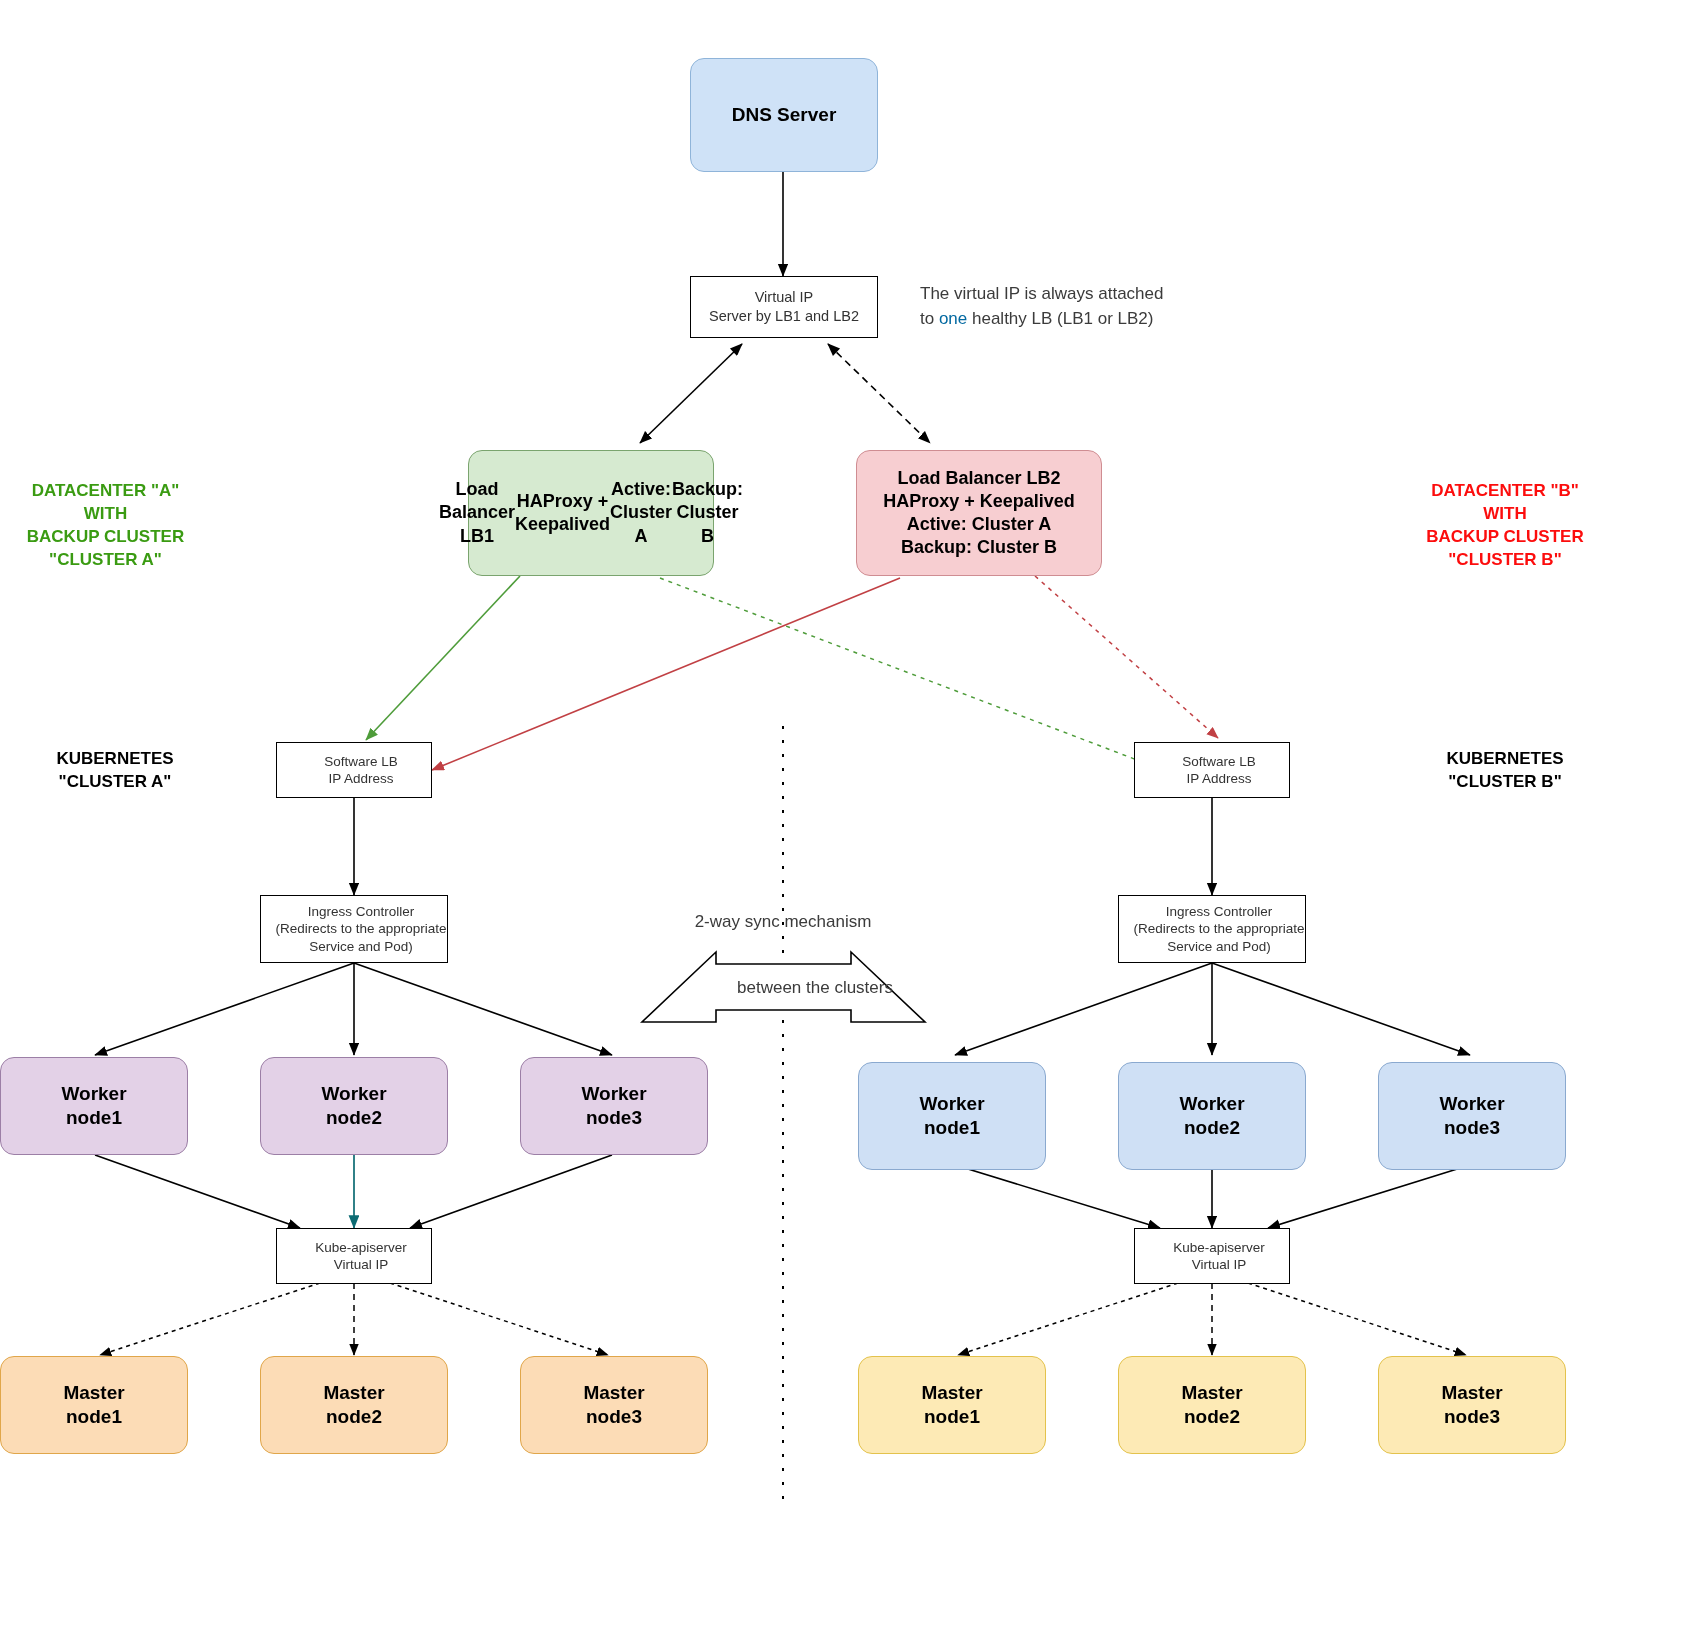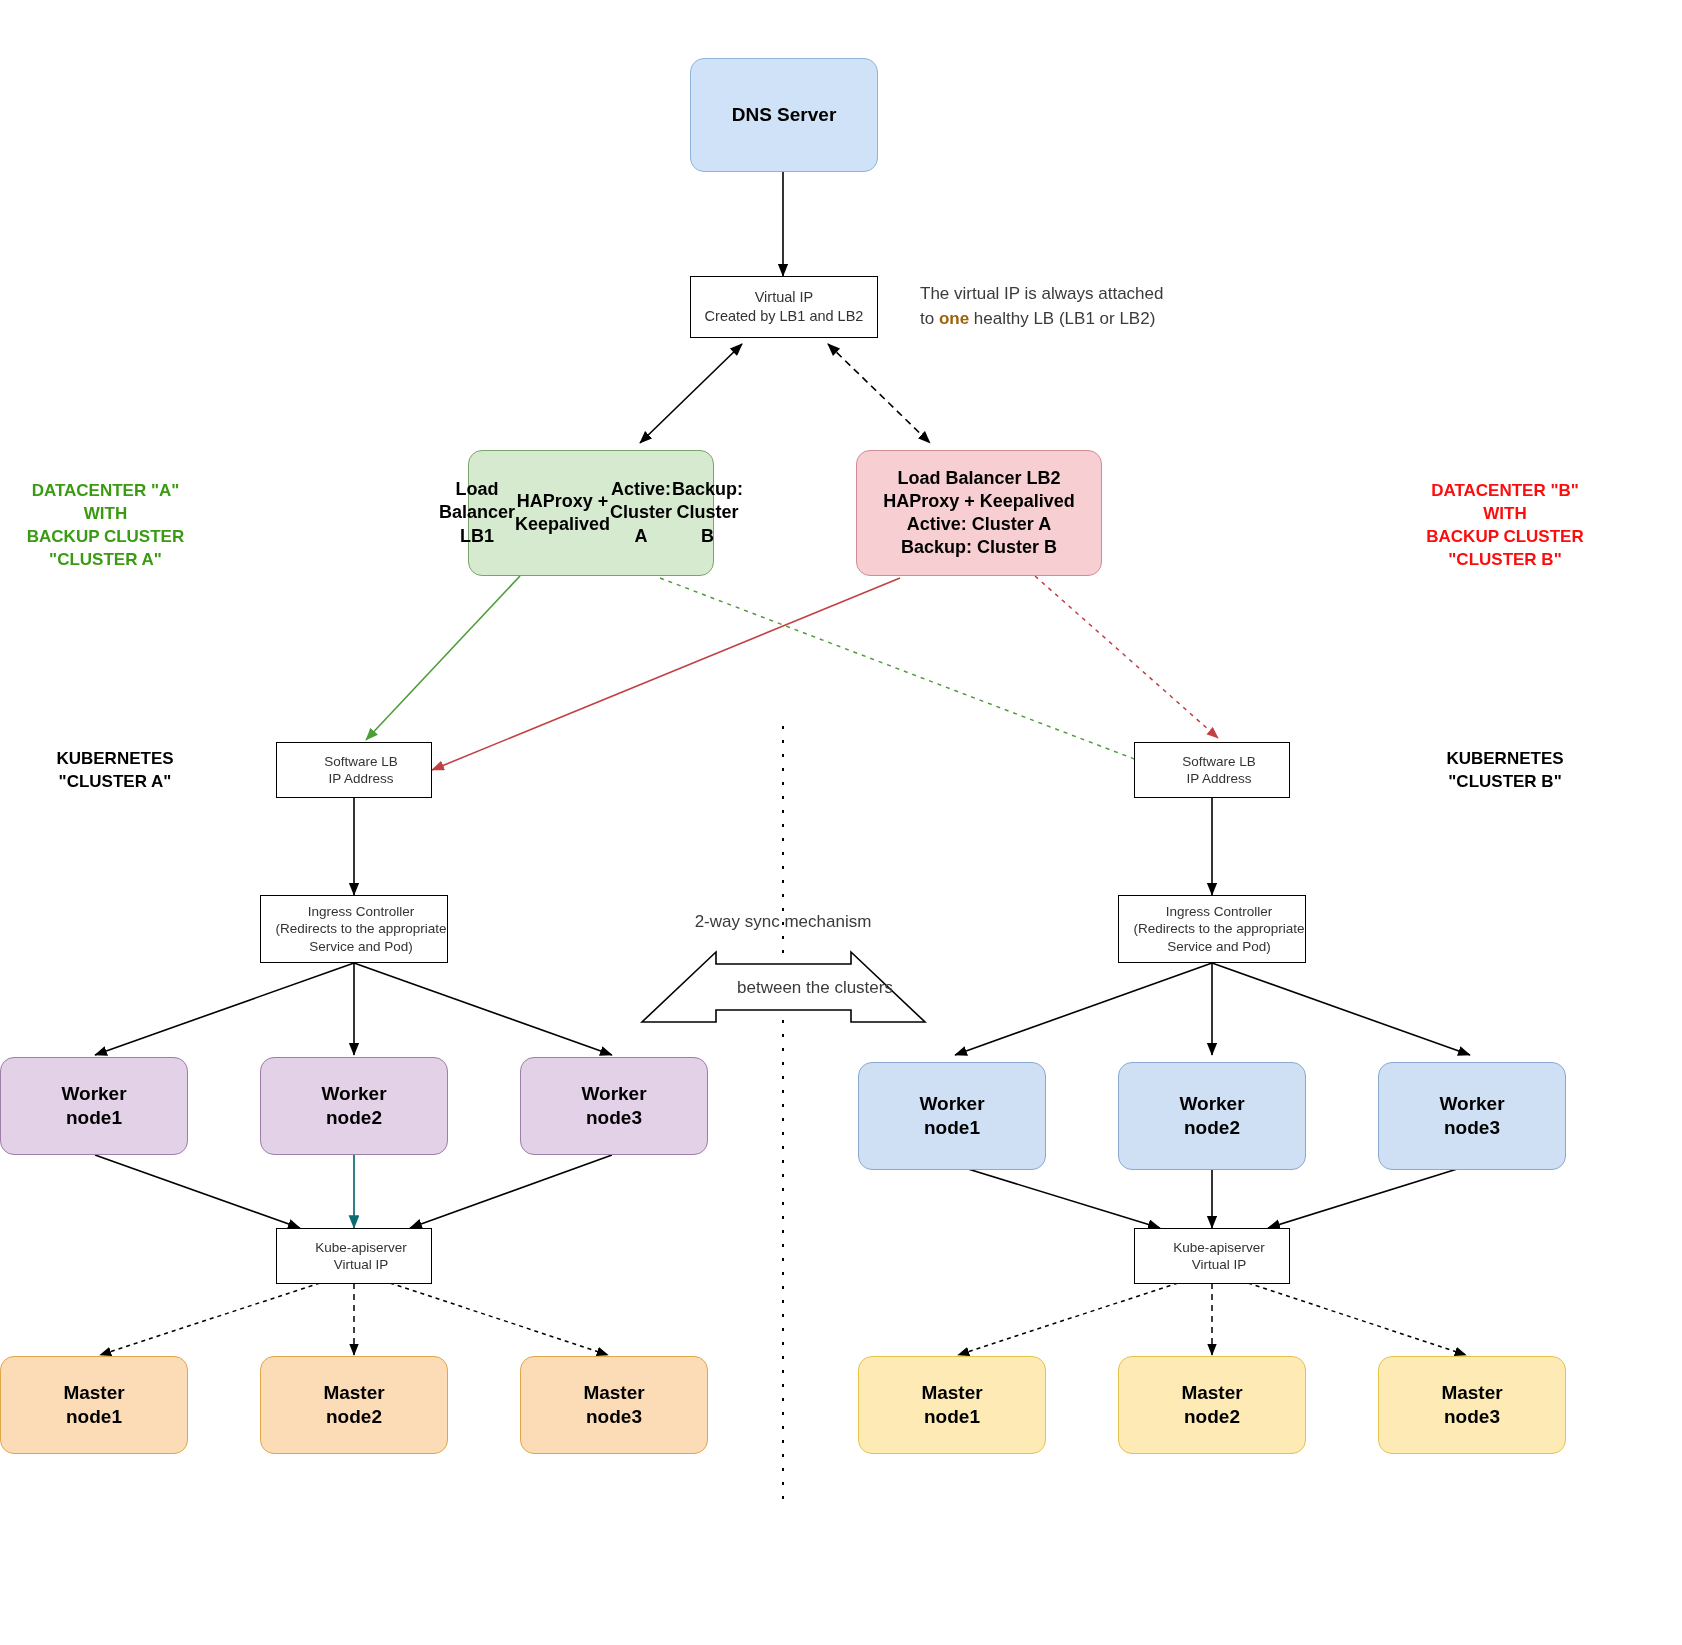--- a/index.html
+++ b/index.html
@@ -19,21 +19,21 @@
   .plain{background:#ffffff;border:1.6px solid #000000;font-size:13.5px;color:#333;padding-left:14px;}
   .worker-a{background:#e3d1e7;border:1.6px solid #9c7fa6;font-size:19px;font-weight:bold;color:#000;}
   .worker-b{background:#cfe0f5;border:1.6px solid #8aa9cf;font-size:19px;font-weight:bold;color:#000;}
   .master-a{background:#fcdcb6;border:1.6px solid #e0a64a;font-size:19px;font-weight:bold;color:#000;}
   .master-b{background:#fdeab5;border:1.6px solid #e3c24c;font-size:19px;font-weight:bold;color:#000;}
   .sidelabel{position:absolute;text-align:center;font-weight:bold;font-size:17px;line-height:1.35;}
   .dc-a{color:#3a9b12;}
   .dc-b{color:#fc0d0d;}
   .k8s-label{color:#000000;}
   .note{position:absolute;font-size:17px;color:#3b3b3b;line-height:1.45;}
-  .note .hl{color:#a16207;font-weight:bold;}
+  .note .hl{color:#0369a1;font-weight:normal;}
   .synctxt{position:absolute;font-size:17px;color:#3b3b3b;text-align:center;}
 </style>
 </head>
 <body>
 
 <div id="canvas">
 
   <svg id="wires" viewBox="0 0 1682 1645">
     <defs>
       <marker id="ar" markerWidth="9" markerHeight="9" refX="7.5" refY="3.2" orient="auto" markerUnits="strokeWidth">
@@ -100,21 +100,21 @@
     <path d="M 716,964 L 851,964 L 851,952 L 925,1022 L 851,1022 L 851,1010 L 716,1010
              L 716,1022 L 642,1022 L 716,952 Z" fill="#ffffff" stroke="#000" stroke-width="1.6"></path>
   </svg>
 
   <div class="node rounded dns" style="left:690px;top:58px;width:188px;height:114px;">
     <span>DNS Server</span>
   </div>
 
   <div class="node sq vip" style="left:690px;top:276px;width:188px;height:62px;flex-direction:column;">
     <span class="nline">Virtual IP</span>
-    <span class="nline">Created by LB1 and LB2</span>
+    <span class="nline">Server by LB1 and LB2</span>
   </div>
 
   <div class="note" style="left:920px;top:282px;width:300px;">
     <span class="nline">The virtual IP is always attached</span>
     <span class="nline"><span>to </span><span class="hl">one</span><span> healthy LB (LB1 or LB2)</span></span>
   </div>
 
   <div class="node rounded lb-a" style="left:468px;top:450px;width:246px;height:126px;flex-direction:row;">
     <span class="nline">Load Balancer LB1</span>
     <span class="nline">HAProxy + Keepalived</span>

